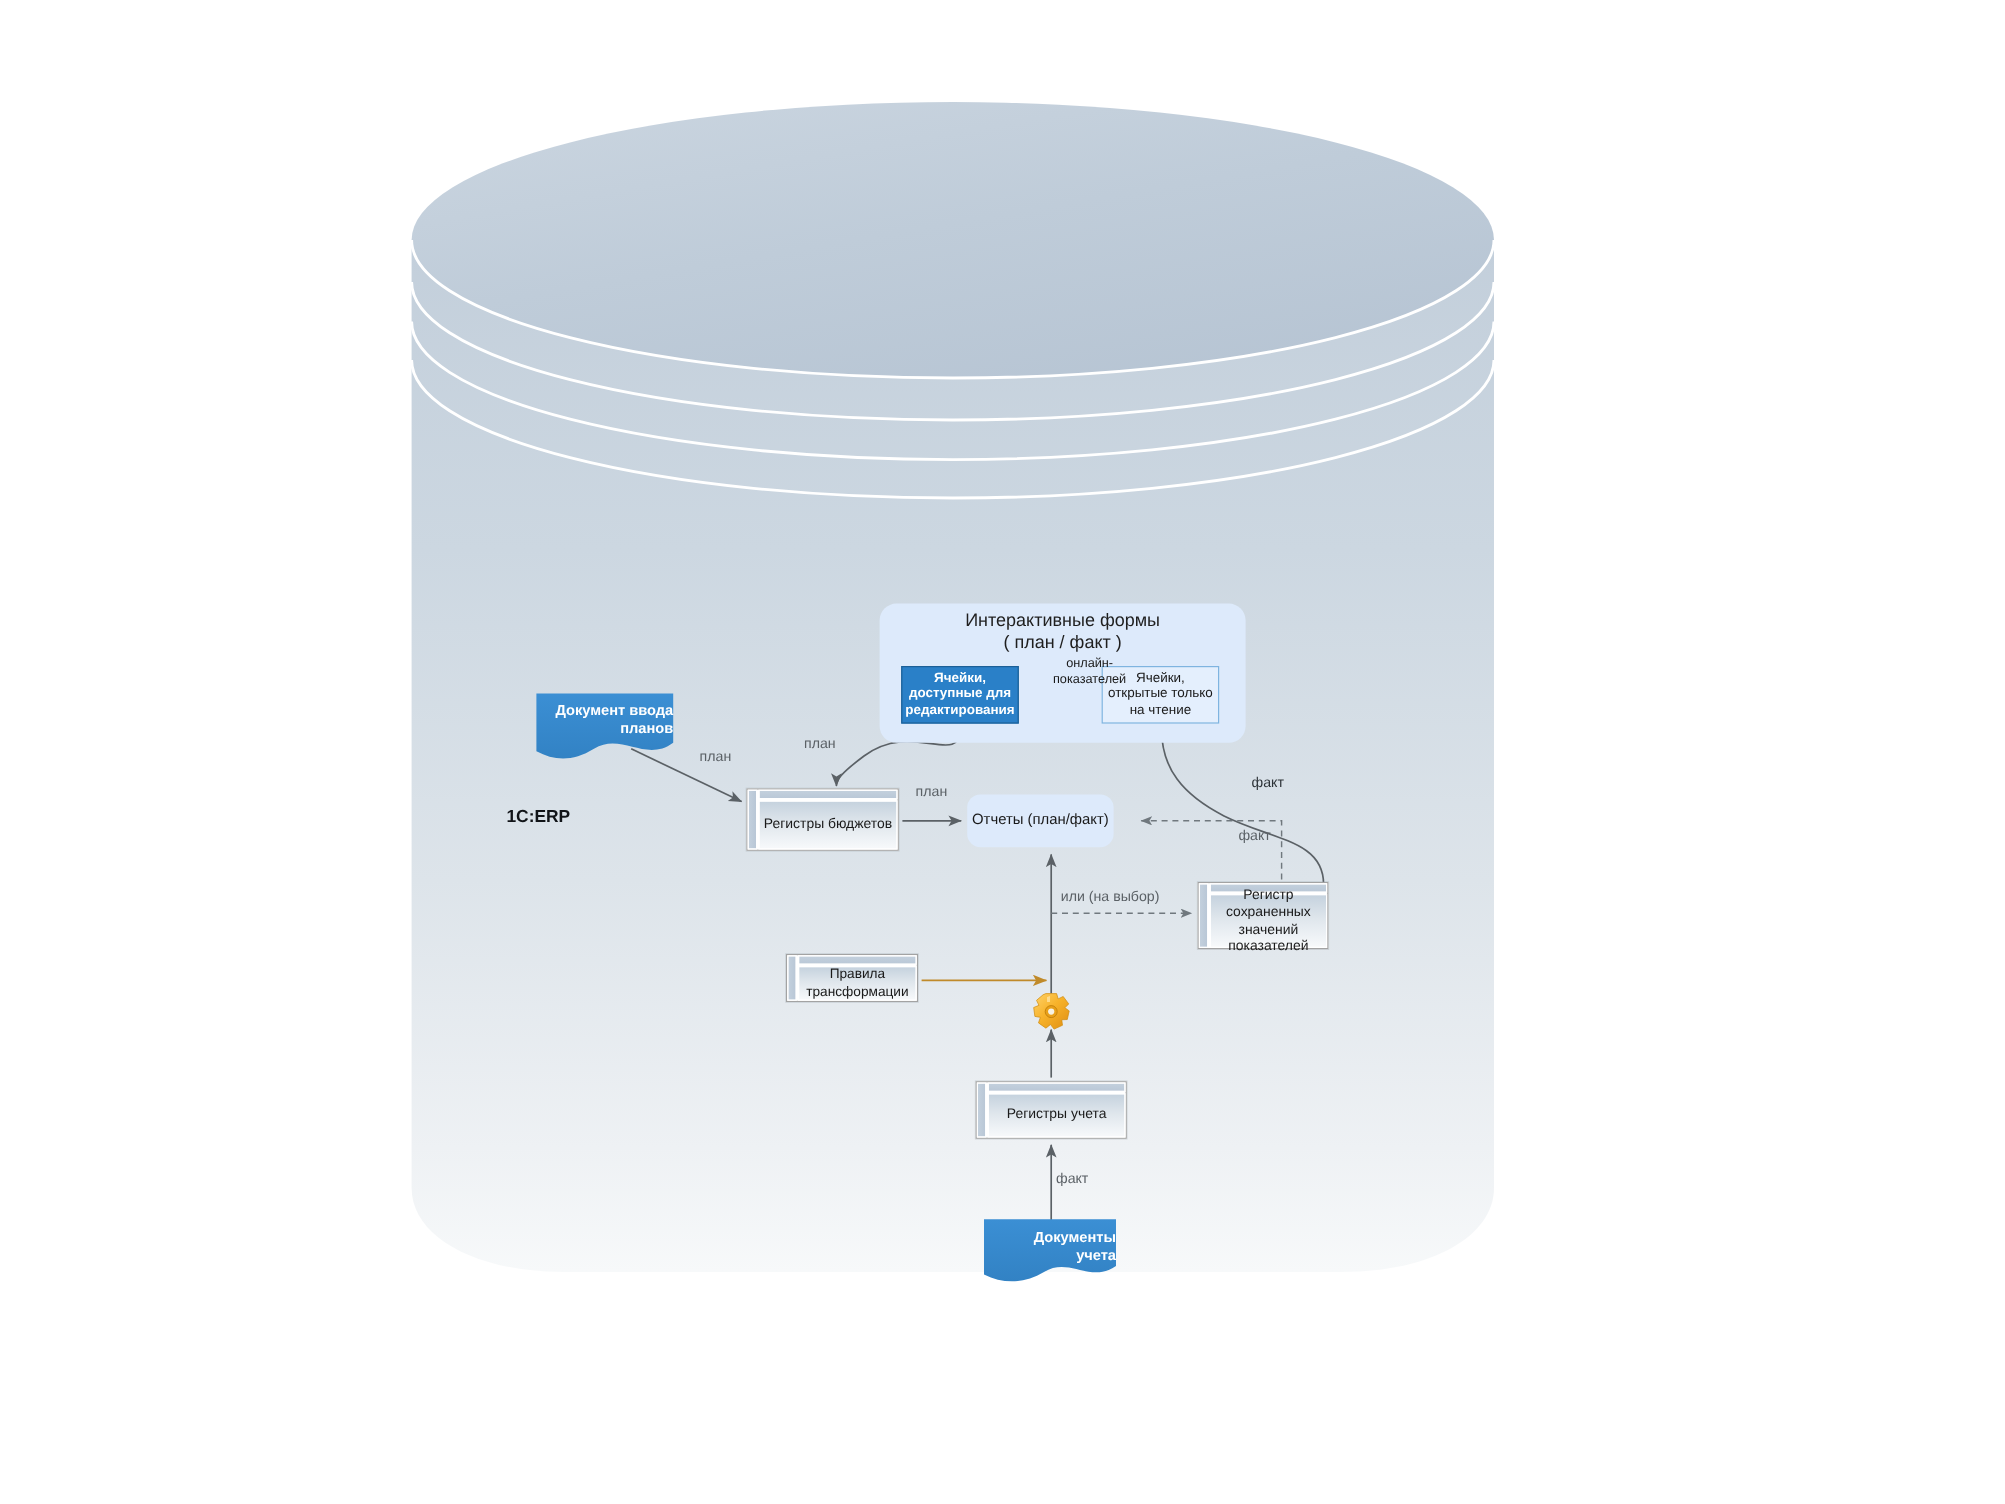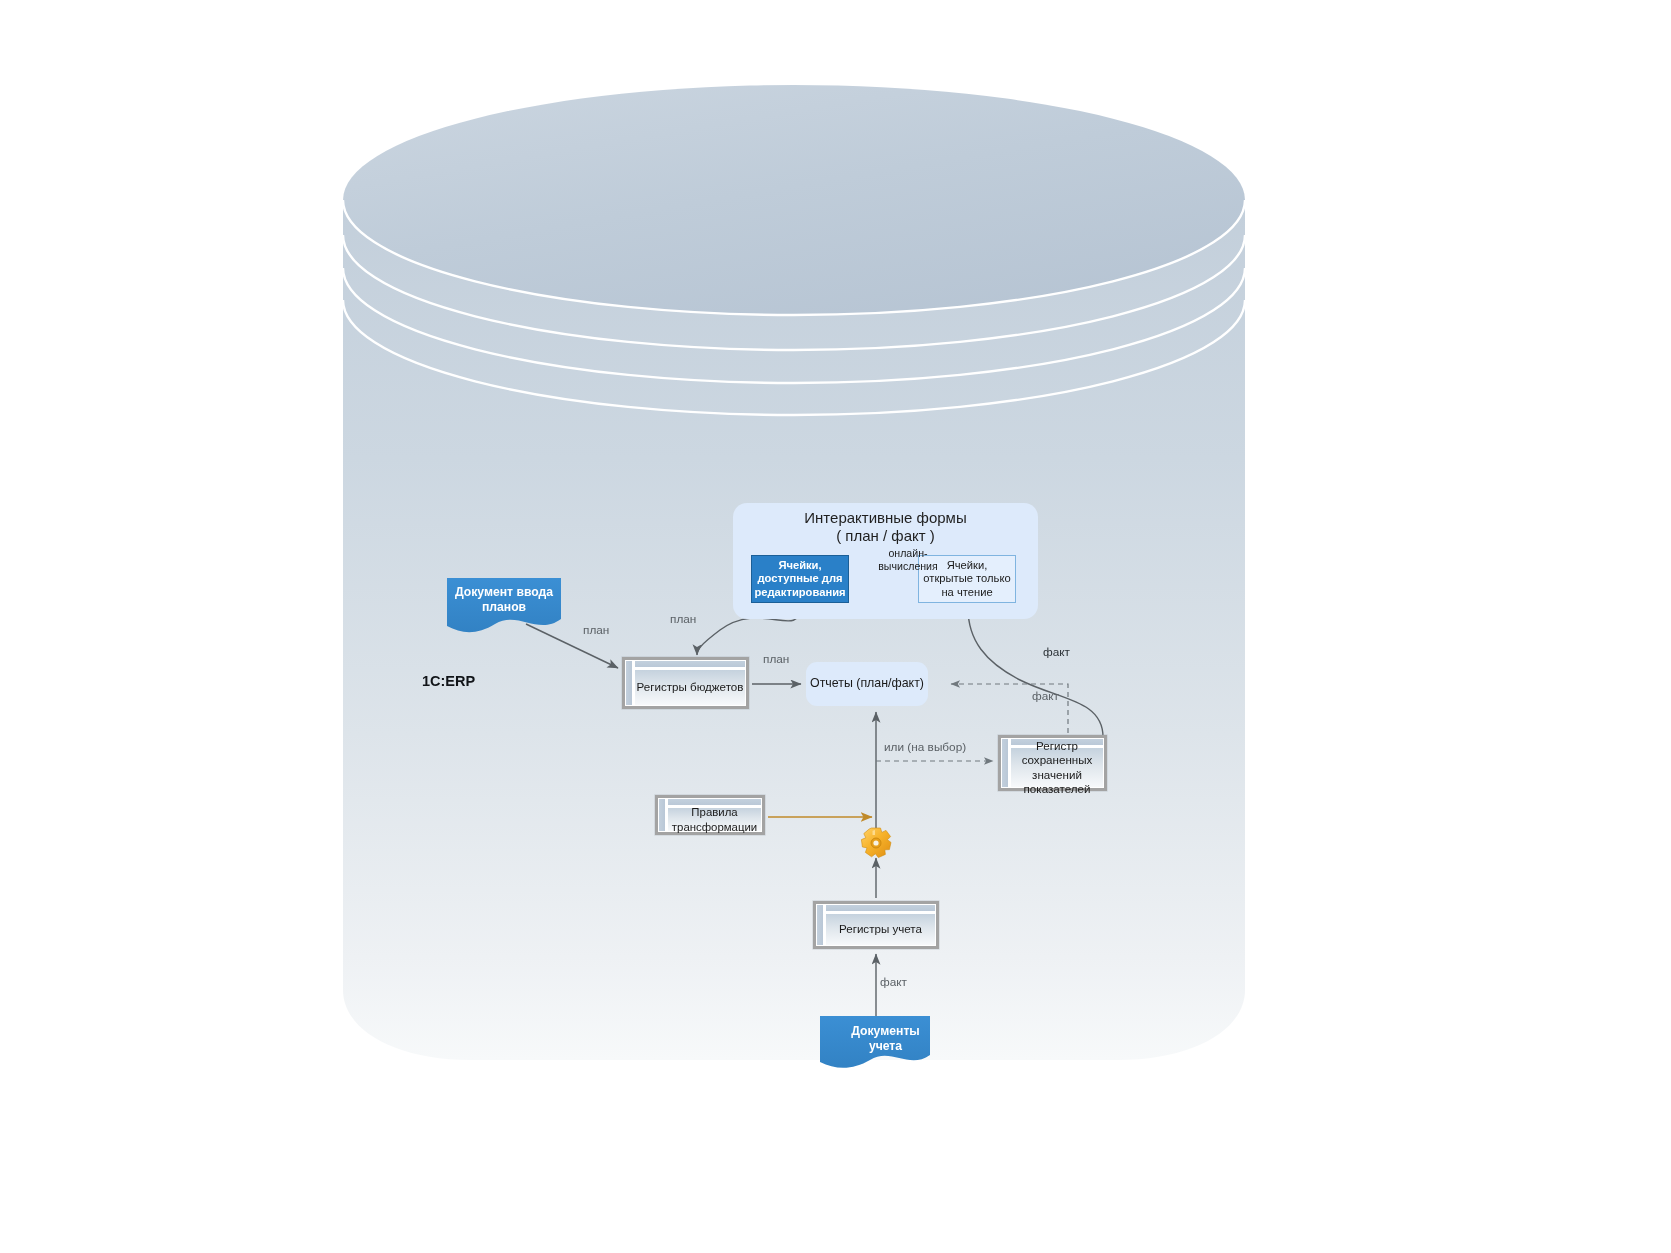--- a/index.html
+++ b/index.html
@@ -113,37 +113,37 @@
   #online-calc-label span { display:block; }
 
   
   .wave-doc {
     position: absolute;
   }
   .wave-doc .wtext {
     position: absolute;
     left: 0; right: 0;
     top: 8px;
-    text-align: center;
+    text-align: right;
     color: #ffffff;
     font-size: 12.2px;
     font-weight: bold;
     line-height: 1.25;
   }
   #doc-plans { left: 447px; top: 578px; width: 114px; height: 54px; }
   #doc-plans .wtext { top: 7px; }
   #doc-accounting { left: 820px; top: 1016px; width: 110px; height: 48px; }
   #doc-accounting .wtext { top: 8px; margin-left: 21px; }
 
   
   .reg {
     position: absolute;
     box-sizing: border-box;
     background: #ffffff;
-    border: 3px solid #a3a3a3;
+    border: 1px solid #a3a3a3;
     box-shadow: 0 0 0 0.6px rgba(150,160,170,0.35);
   }
   .reg .band-top {
     position: absolute;
     left: 9px; right: 0; top: 0;
     height: 8px;
     background: linear-gradient(180deg,#c3d0dd 0%, #bac8d7 100%);
     border: 1px solid #ffffff;
     box-sizing: border-box;
   }
@@ -329,21 +329,21 @@
   </div>
 
   <div id="cells-readonly" class="node">
     <span>Ячейки,</span>
     <span>открытые только</span>
     <span>на чтение</span>
   </div>
 
   <div id="online-calc-label" class="node">
     <span>онлайн-</span>
-    <span>вычисления</span>
+    <span>показателей</span>
   </div>
 
   <div id="doc-plans" class="wave-doc">
     <div class="wtext">
       <span>Документ ввода</span><br>
       <span>планов</span>
     </div>
   </div>
 
   <div id="doc-accounting" class="wave-doc">

